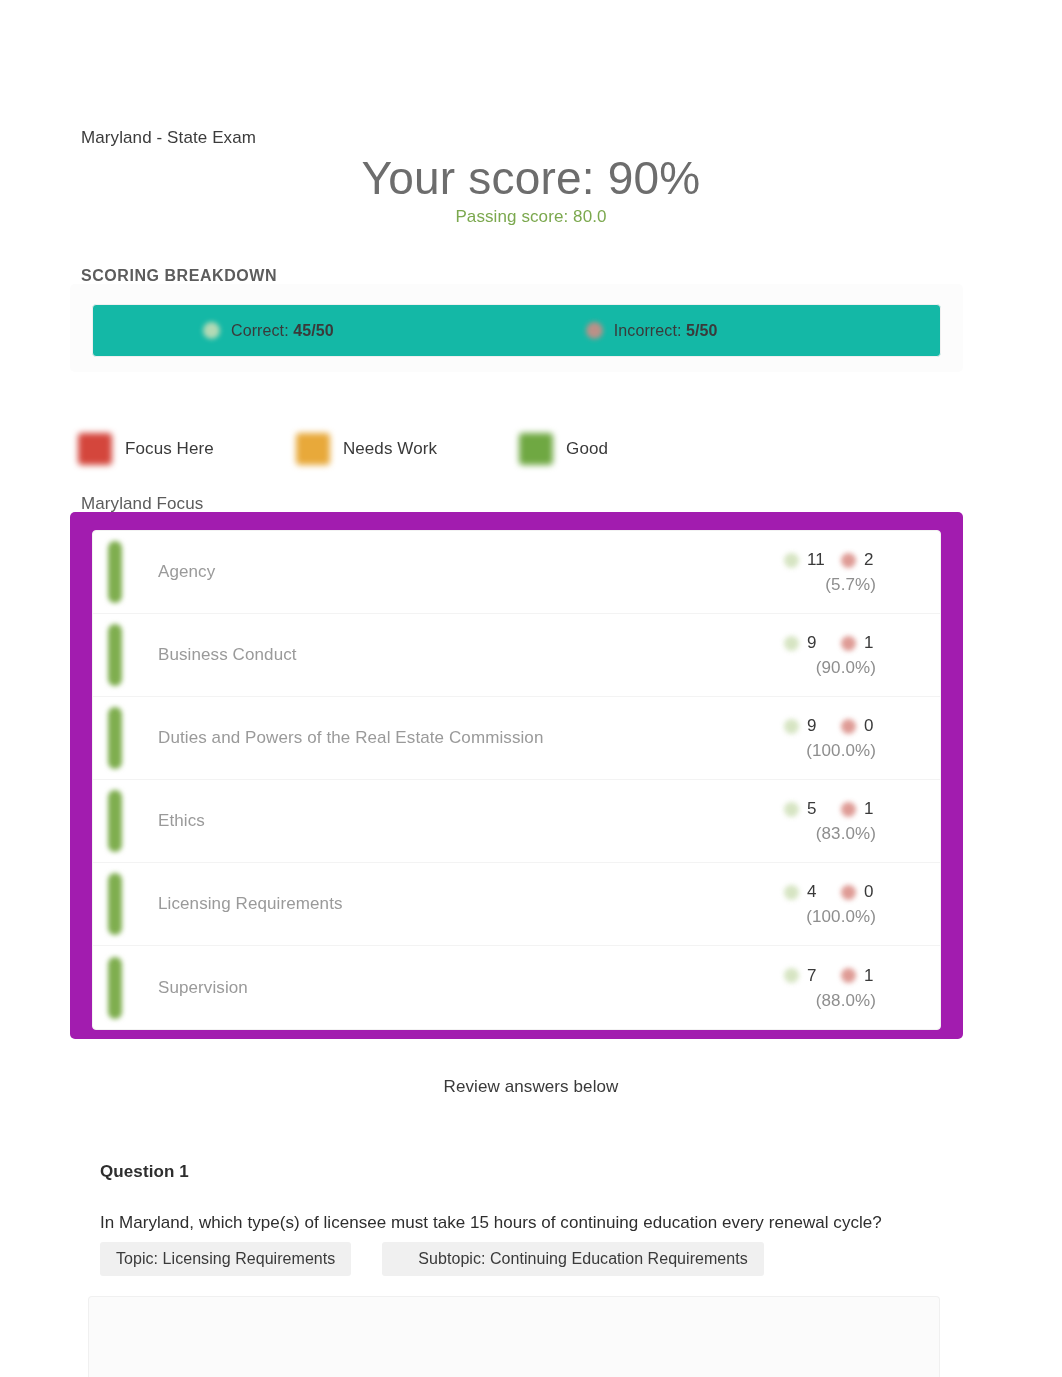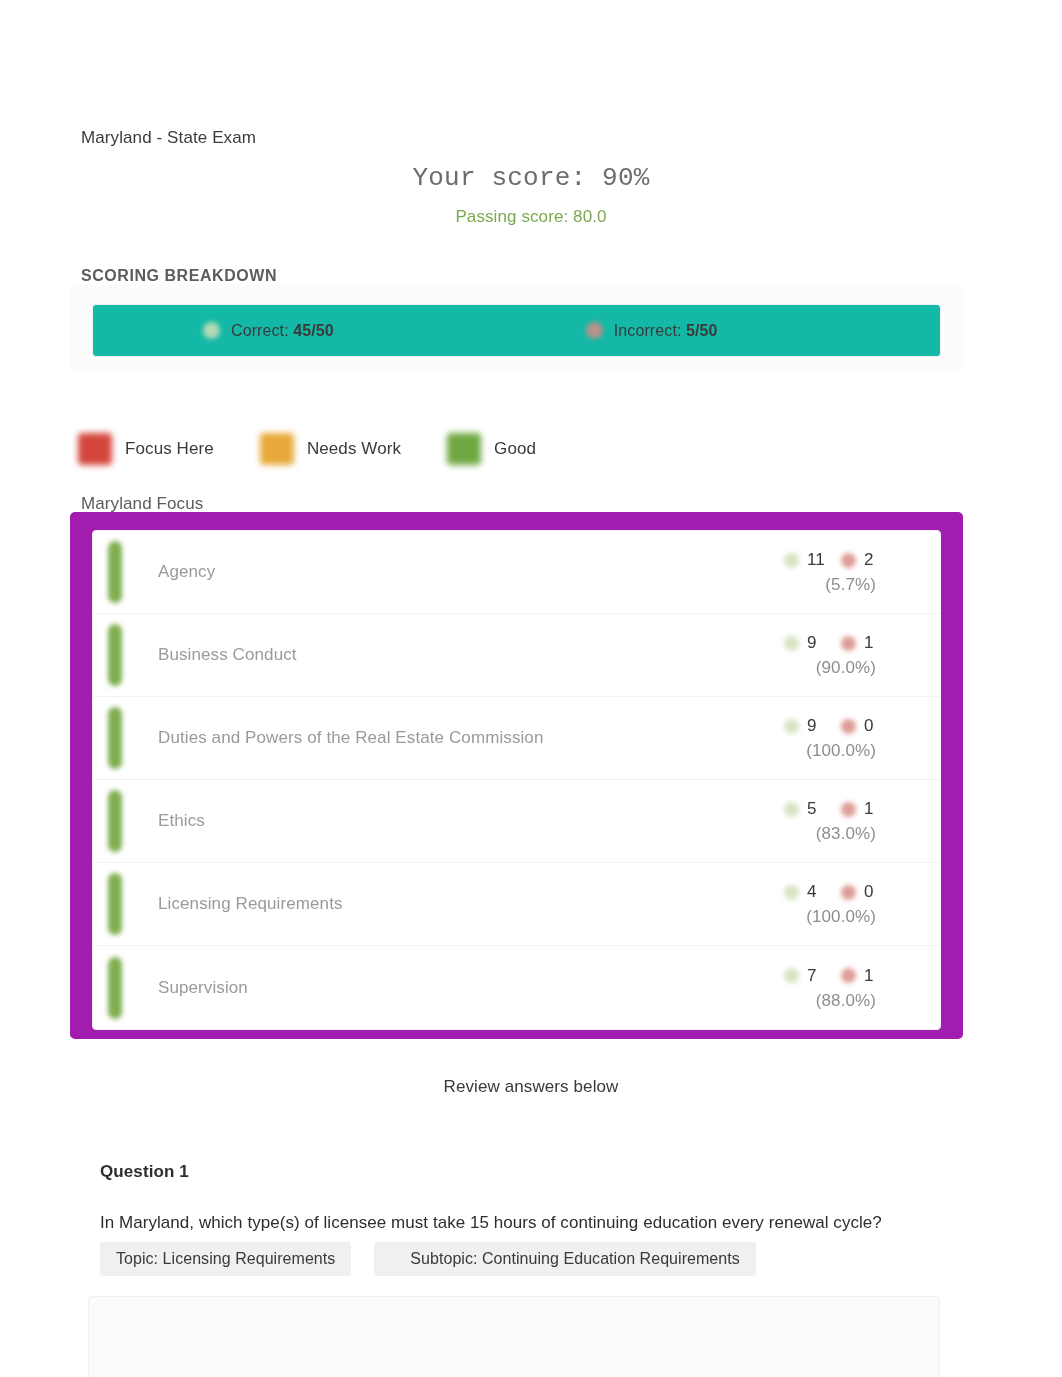--- a/index.html
+++ b/index.html
@@ -32,26 +32,25 @@
   }
 
   
   .score-header {
     position: absolute;
     left: 0; right: 0;
     top: 152px;
     text-align: center;
   }
   .score-big {
-    font-size: 26px;
+    font-size: 46px;
     font-weight: 400;
     color: #6d6d6d;
     line-height: 52px;
     letter-spacing: 0.2px;
-    font-family: Liberation Mono, monospace;
   }
   .pass-msg {
     font-size: 20px;
     color: #7ba84e;
     line-height: 31px;
     letter-spacing: 0.1px;
   }
   .pass-score {
     font-size: 17px;
     color: #7ba84e;
@@ -111,20 +110,21 @@
   .dot-icon.green { background: #cfe0b8; }
   .dot-icon.red   { background: #d98a83; }
 
   
   .legend {
     position: absolute;
     left: 78px;
     top: 433px;
     display: flex;
     align-items: flex-start;
+    gap: 36px;
   }
   .legend-item {
     display: flex;
     align-items: center;
     margin-right: 46px;
   }
   .legend-swatch {
     width: 34px; height: 32px;
     border-radius: 4px;
     margin-right: 13px;
@@ -248,20 +248,21 @@
     margin-top: 27px;
     font-size: 17px;
     color: #2e2e2e;
     line-height: 27px;
     letter-spacing: 0.05px;
   }
   .chips {
     margin-top: 6px;
     display: flex;
     align-items: center;
+    gap: 8px;
   }
   .chip {
     background: #f0f0f0;
     color: #3a3a3a;
     font-size: 16px;
     padding: 8px 16px;
     border-radius: 3px;
     letter-spacing: 0.05px;
     white-space: nowrap;
   }

